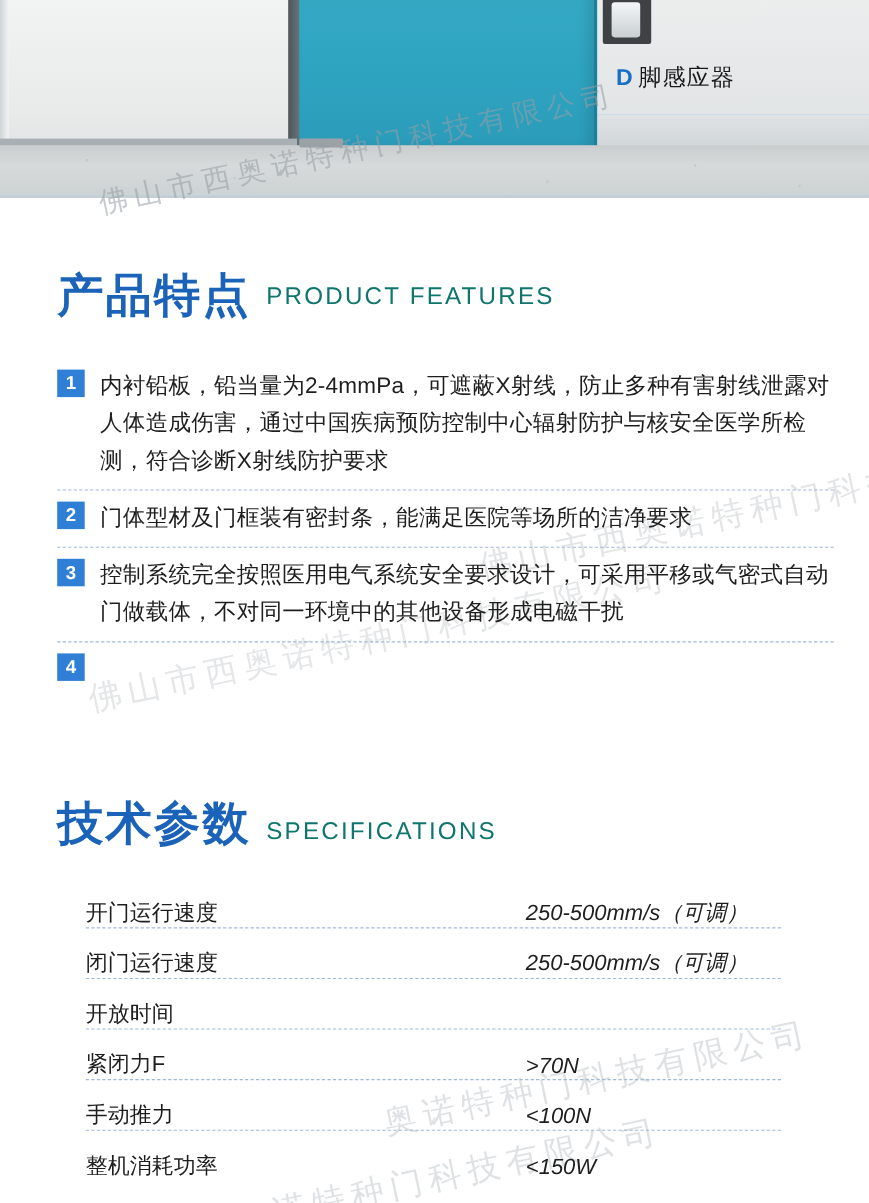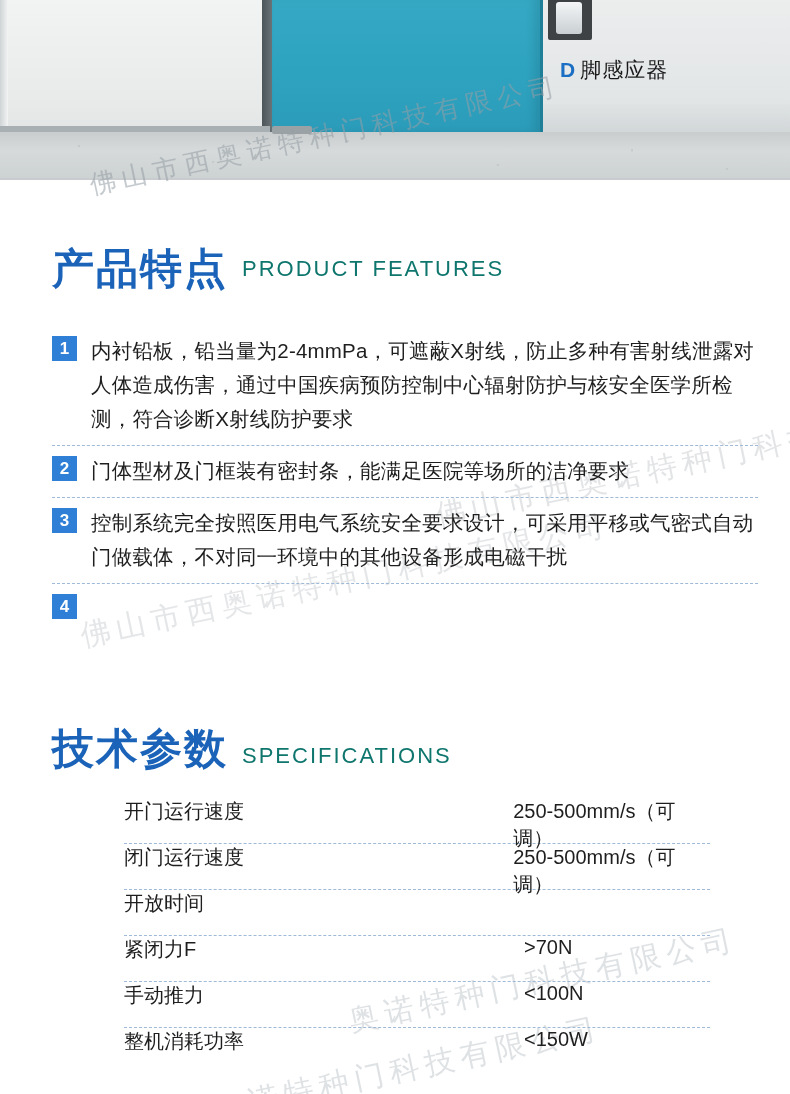--- a/index.html
+++ b/index.html
@@ -206,34 +206,34 @@
 
   
   .specs {
     position: absolute;
     left: 78px;
     top: 798px;
     width: 632px;
   }
   .spec-row {
     display: flex;
-    align-items: flex-start;
+    align-items: flex-end;
     height: 45px;
     border-bottom: 1px dashed #9fb9d8;
-    margin-left: 46px;
   }
   .spec-row:last-child { border-bottom: none; }
   .spec-name {
     width: 400px;
     font-size: 20px;
     color: #1e1e1e;
   }
   .spec-value {
     font-size: 20px;
     color: #1e1e1e;
+    font-style: italic;
   }
 </style>
 </head>
 <body>
 
 <div class="photo">
   <div class="wall-left"></div>
   <div class="door-shadow"></div>
   <div class="door"></div>
   <div class="wall-right"></div>

